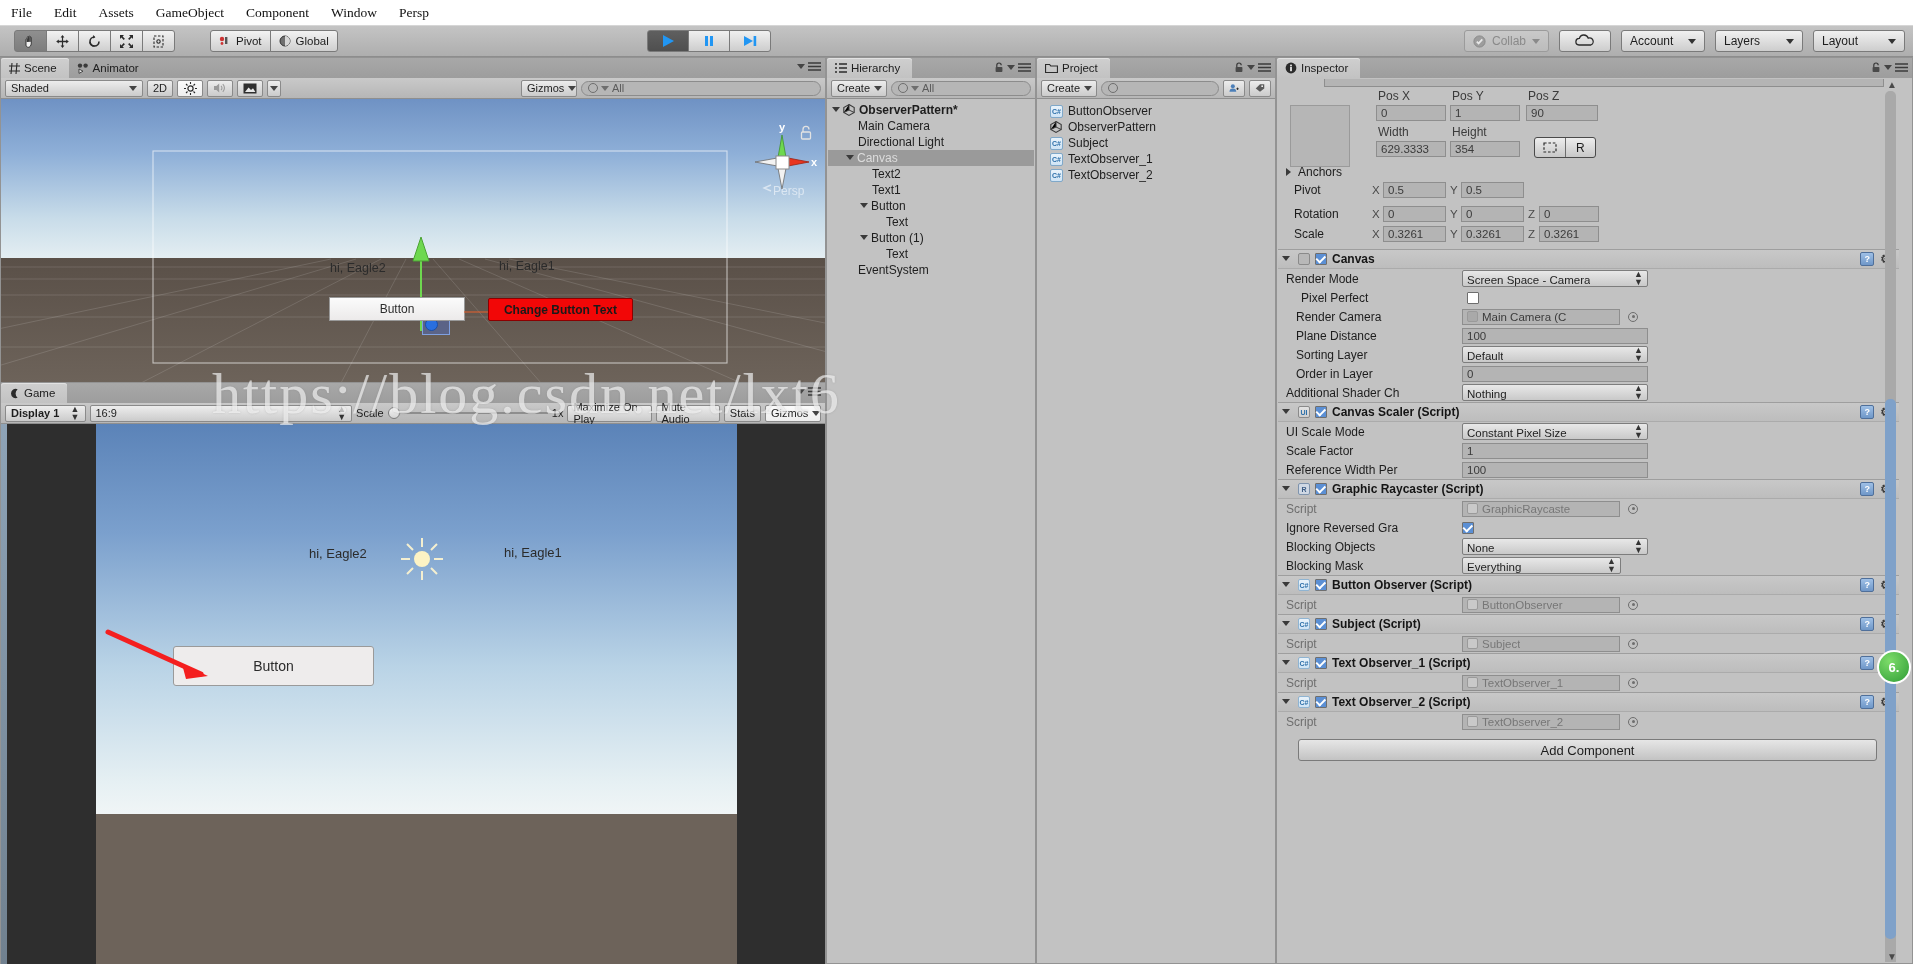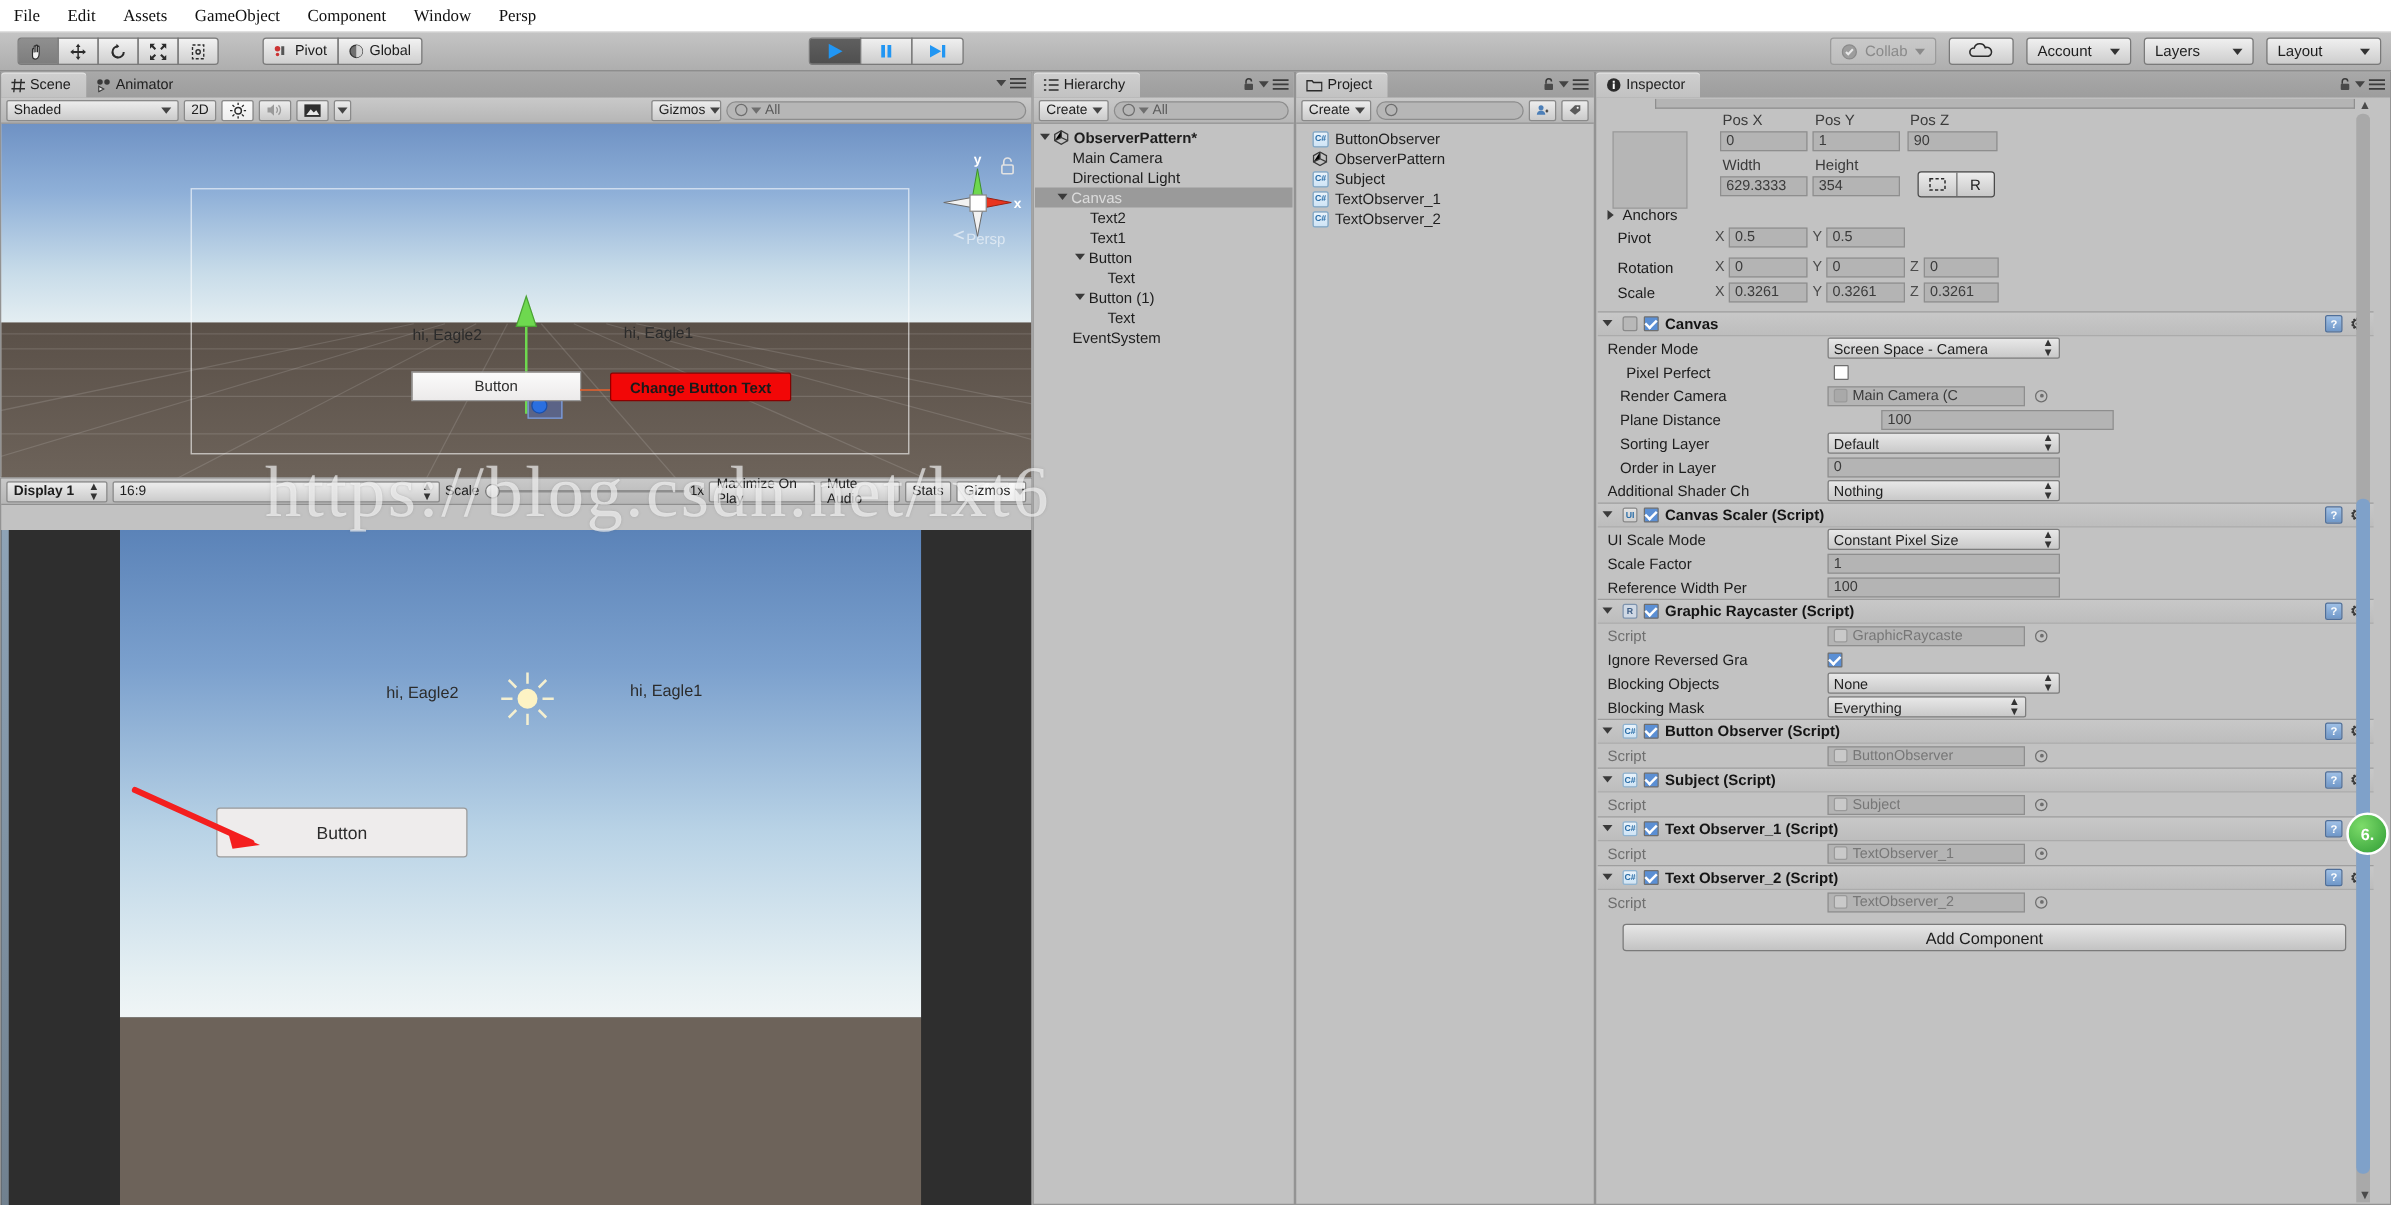--- a/index.html
+++ b/index.html
@@ -446,20 +446,34 @@
       <path d="M32 72 L25 69 L32 66" fill="none" stroke="rgba(255,255,255,0.55)" stroke-width="1.4"></path>
     </svg>
     <svg class="abs" style="left:798px;top:26px;" width="14" height="16">
       <path d="M4 7 V4.4 a3 3 0 0 1 6 0" fill="none" stroke="#e2e2e2" stroke-width="1.3"></path>
       <rect x="2.5" y="7" width="9" height="7" rx="1" fill="none" stroke="#e2e2e2" stroke-width="1.3"></rect>
     </svg>
   </div>
 </div>
 
 <div class="abs panel" id="game">
+  <div class="tabbar">
+    <div class="tab active">
+      <svg width="11" height="11" viewBox="0 0 11 11">
+          <path d="M8.6 1.2 A4.7 4.7 0 1 0 8.6 9.8 A5.6 5.6 0 0 1 8.6 1.2 Z" fill="#2b2b2b"></path>
+        </svg>
+      <span>Game</span>
+    </div>
+    <div class="tabmenu">
+      <span class="caret" style="border-top-color:#444;"></span>
+      <svg width="13" height="9" viewBox="0 0 13 9">
+          <path d="M0 1 H13 M0 4.5 H13 M0 8 H13" stroke="#3b3b3b" stroke-width="1.4"></path>
+        </svg>
+    </div>
+  </div>
   <div class="subbar">
     <div class="sbtn" style="width:88px;justify-content:space-between;font-weight:bold;">
       <span>Display 1</span>
       <span class="updown">▲<br>▼</span>
     </div>
     <div class="sbtn" style="width:290px;justify-content:space-between;">
       <span>16:9</span>
       <span class="updown">▲<br>▼</span>
     </div>
     <div style="display:flex;align-items:center;gap:4px;width:230px;">
@@ -771,21 +785,21 @@
           <span class="cbox"></span>
         </div>
         <div class="irow" style="padding-left: 18px;">
           <span class="ilabel" style="width: 166px; overflow: hidden; white-space: nowrap;">Render Camera</span>
           <div class="ifield" style="width: 158px; gap: 4px; color: rgb(59, 59, 59);">
             <span style="width:11px;height:11px;display:inline-block;background:#a9a9a9;border:1px solid #9a9a9a;border-radius:2px;"></span>
             <span style="overflow:hidden;white-space:nowrap;">Main Camera (C</span>
           </div>
           <span class="objdot" style="margin-left: 8px;"></span>
         </div>
-        <div class="irow" style="padding-left: 18px; gap: 43px;">
+        <div class="irow" style="padding-left: 18px;">
           <span class="ilabel" style="width: 166px; overflow: hidden; white-space: nowrap;">Plane Distance</span>
           <div class="ifield" style="width: 186px;">100</div>
         </div>
         <div class="irow" style="padding-left: 18px;">
           <span class="ilabel" style="width: 166px; overflow: hidden; white-space: nowrap;">Sorting Layer</span>
           <div class="ipopup" style="width: 186px;">
             <span style="overflow:hidden;white-space:nowrap;">Default</span>
             <span class="updown">▲<br>▼</span>
           </div>
         </div>

